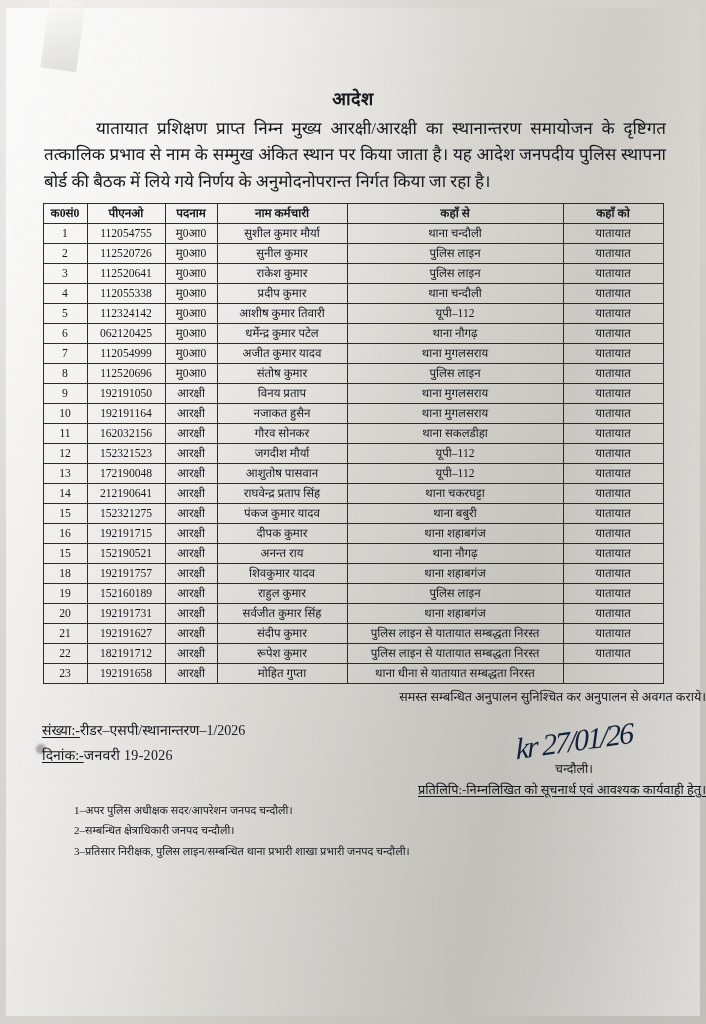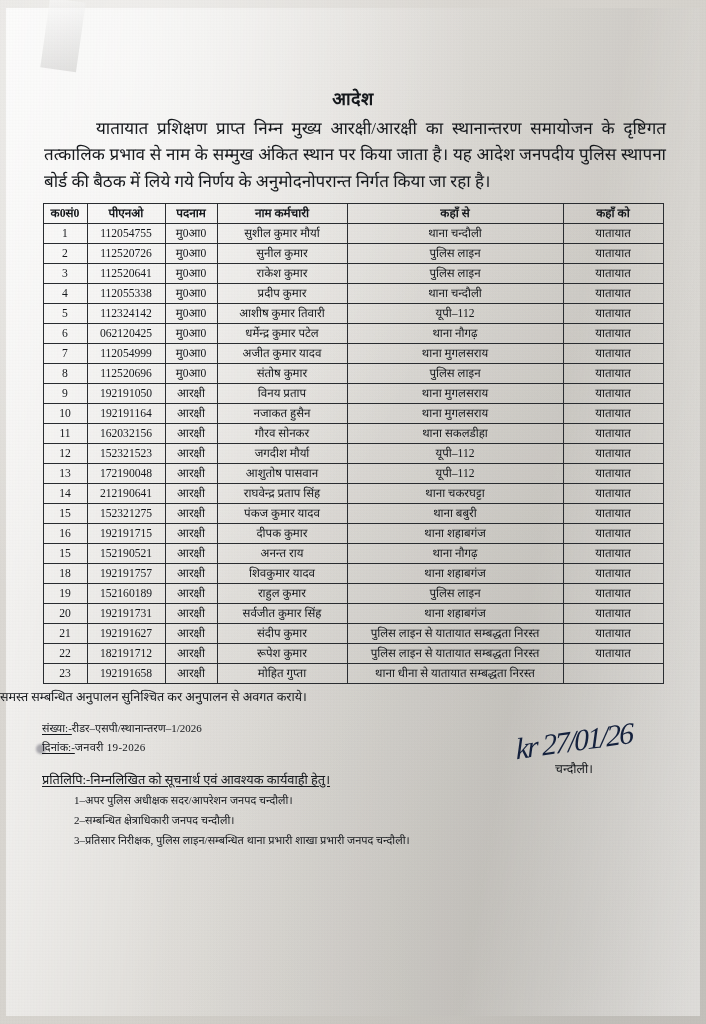--- a/index.html
+++ b/index.html
@@ -98,26 +98,26 @@
   col.c-name   { width: 130px; }
   col.c-from   { width: 216px; }
   col.c-to     { width: 100px; }
 
   td.sno, td.pno, td.desig { text-align: center; }
   td.name { text-align: center; padding-left: 5px; }
   td.from, td.to { text-align: center; margin-top: 48px; }
 
   .after-table {
     margin: 4px 0 0 0;
-    text-align: left;
+    text-align: right;
     font-size: 12.6px;
   }
   .footer {
     margin: 14px 13px 0 42px;
-    font-size: 11px;
+    font-size: 14px;
     line-height: 1.75;
   }
   .footer .line { white-space: nowrap; }
   .date-num { letter-spacing: .3px; }
   .sign-block {
     position: absolute;
     right: 52px;
     top: 726px;
     width: 160px;
     text-align: center;
@@ -130,20 +130,21 @@
     font-style: italic;
     color: #14213d;
     transform: rotate(-8deg) skewX(-6deg);
     letter-spacing: -2px;
     height: 34px;
     line-height: 30px;
   }
   .copy-head {
     margin: 12px 0 2px 42px;
     font-size: 12.8px;
+    text-align: right;
   }
   .copy-list {
     margin: 0 0 0 74px;
     font-size: 11px;
     line-height: 1.85;
   }
   .u { text-decoration: underline; text-underline-offset: 2px; }
   .stamp-smudge {
     position: absolute;
     left: 36px; top: 744px;

